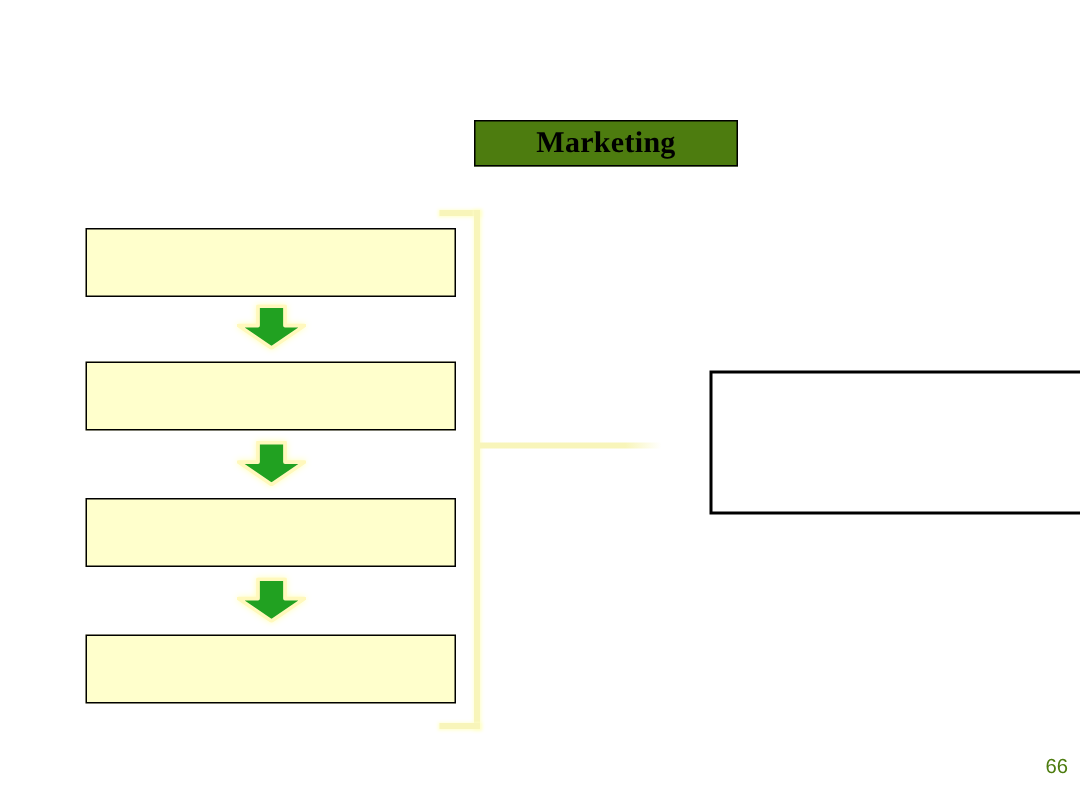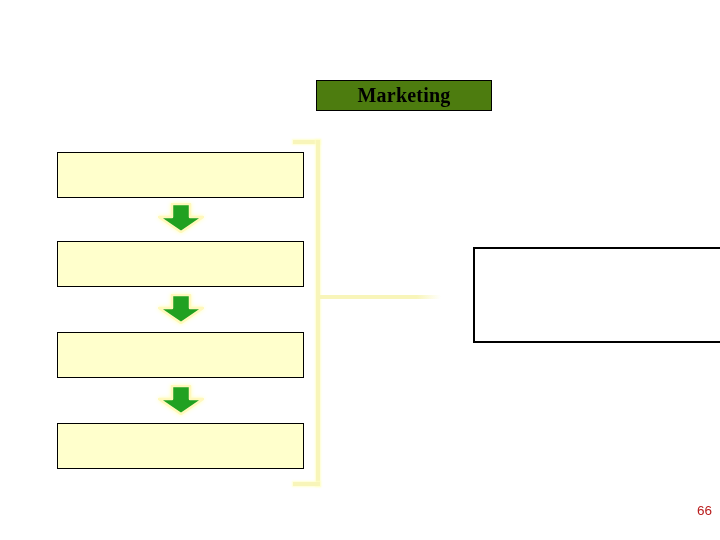--- a/index.html
+++ b/index.html
@@ -93,21 +93,21 @@
     font-size: 14px;
     color: #000000;
   }
 
   
   .page-number {
     position: absolute;
     right: 8px; top: 503px;
     font-family: "Liberation Sans", sans-serif;
     font-size: 13.5px;
-    color: #b91c1c;
+    color: #4d7c0f;
   }
 </style>
 </head>
 <body>
 
 <div class="stage">
 
   <div class="title-box">
     <span>Marketing</span>
   </div>

